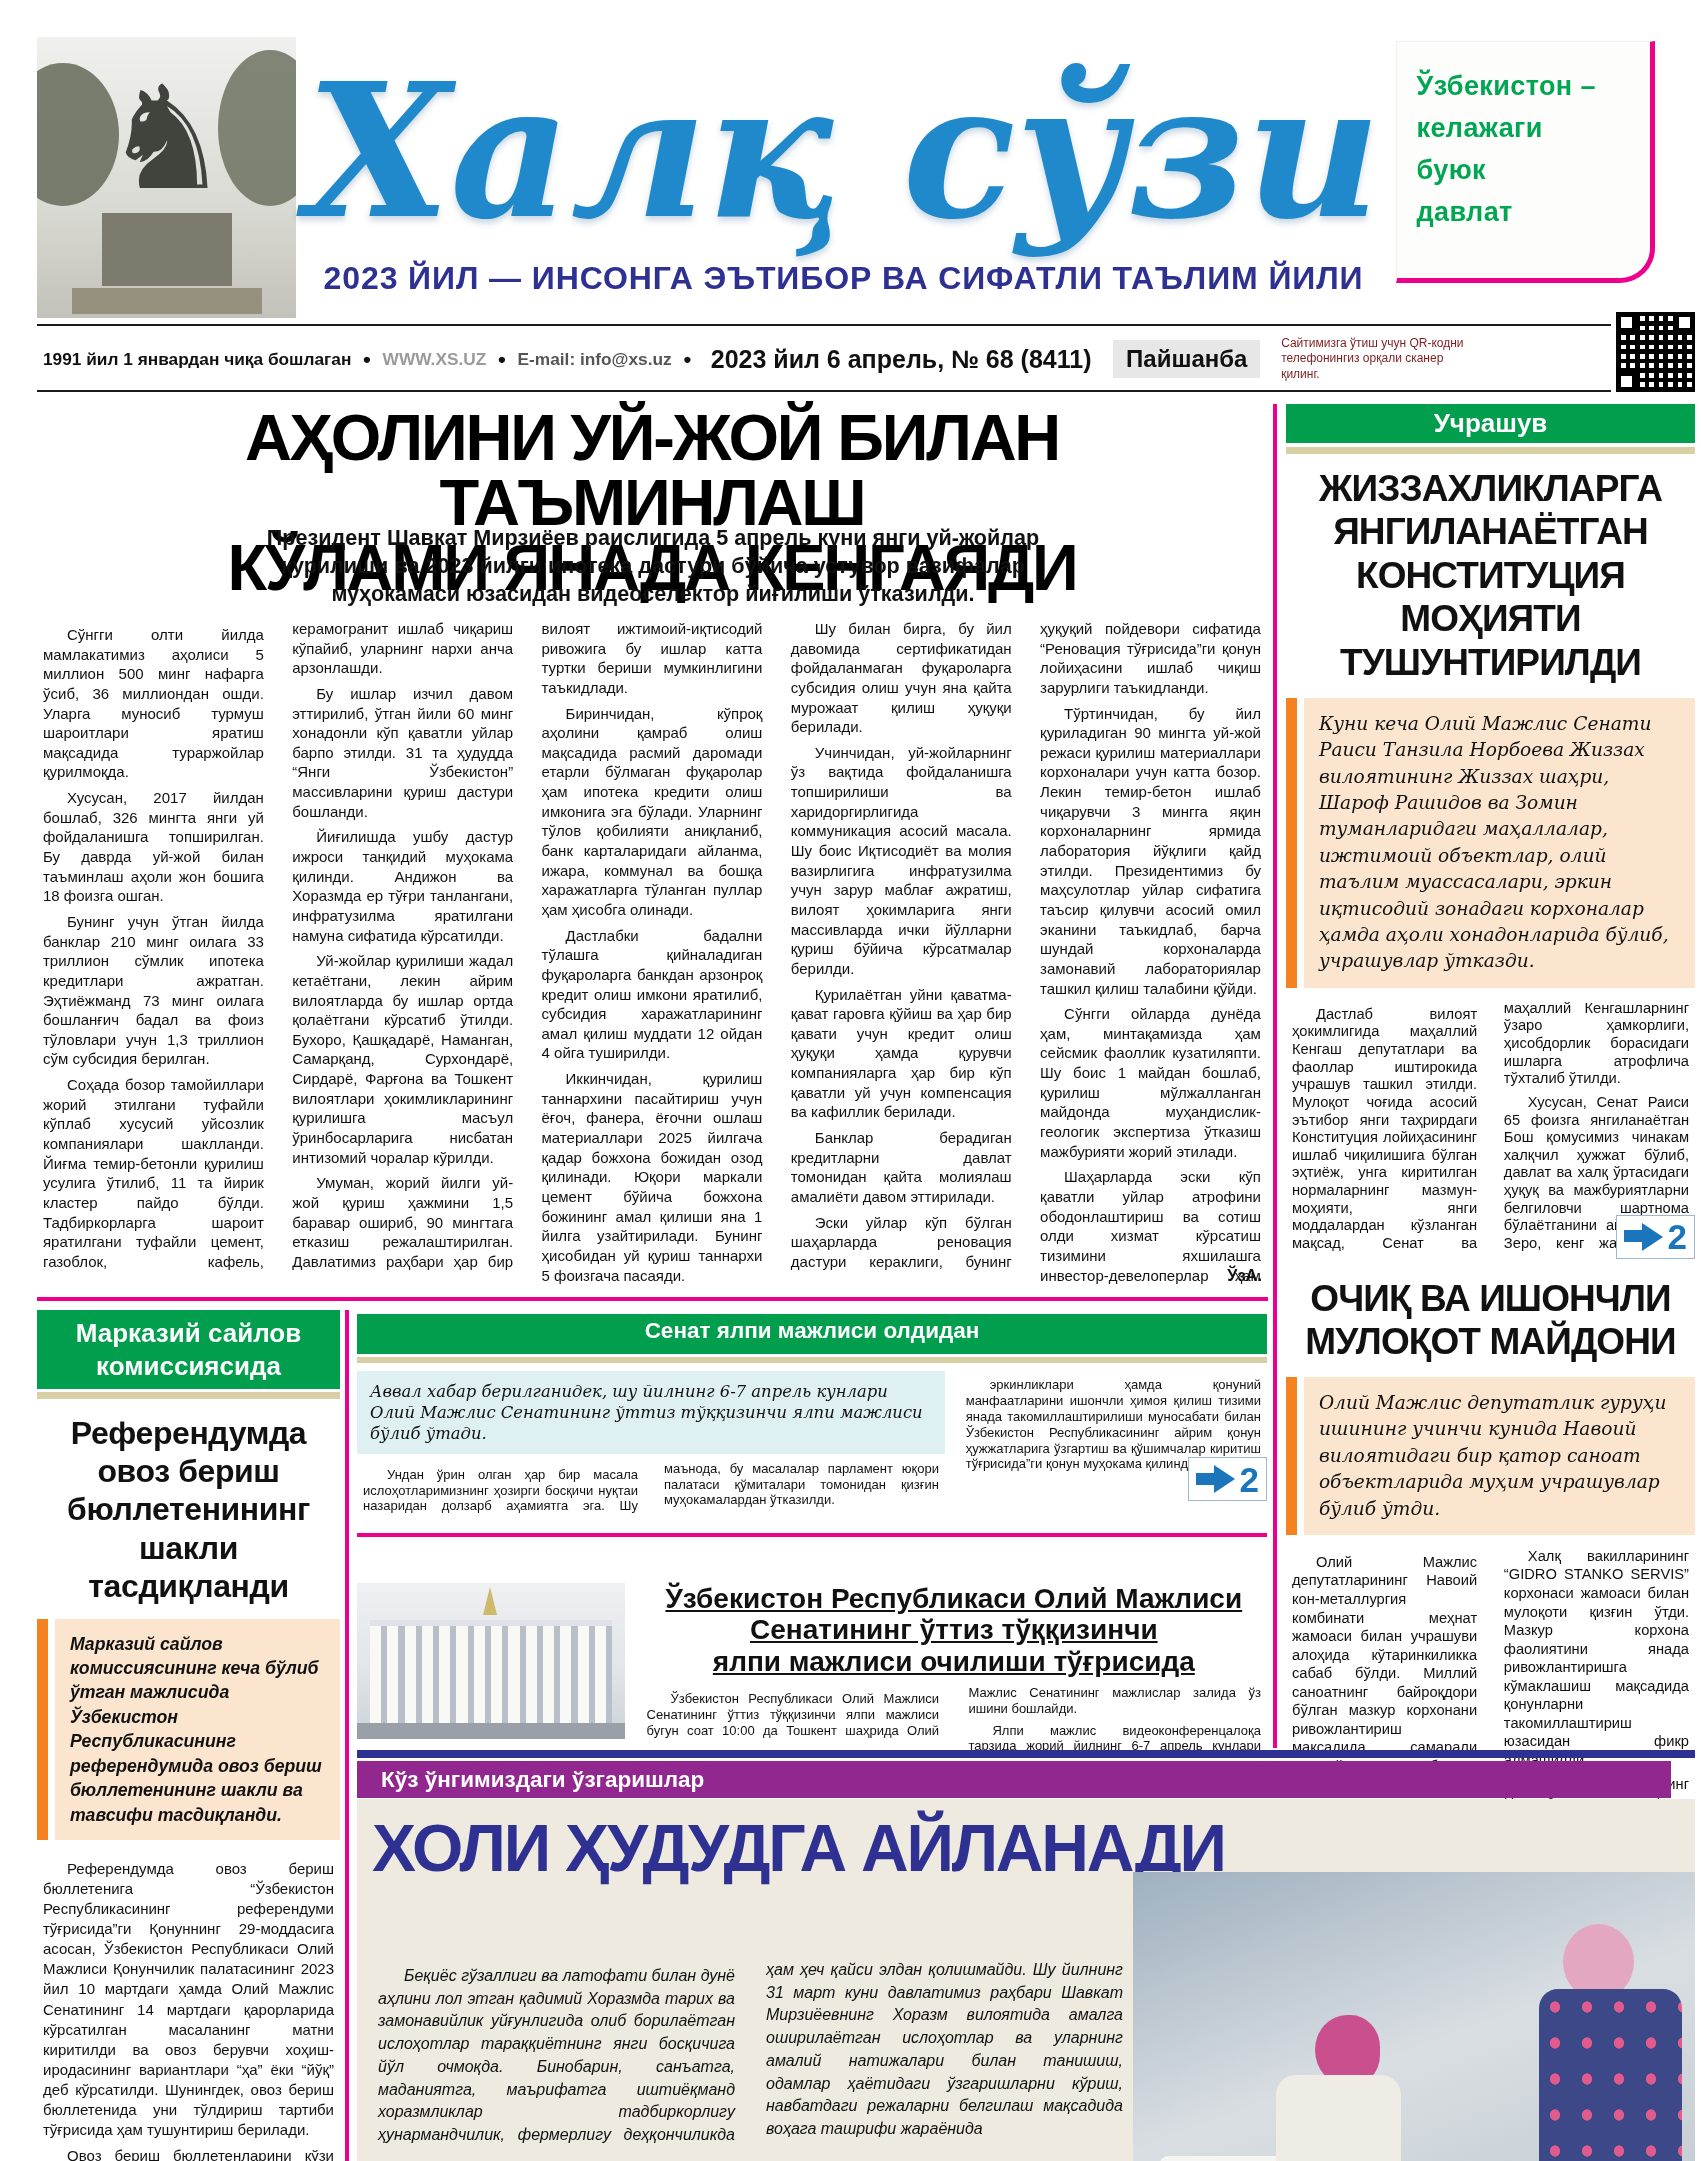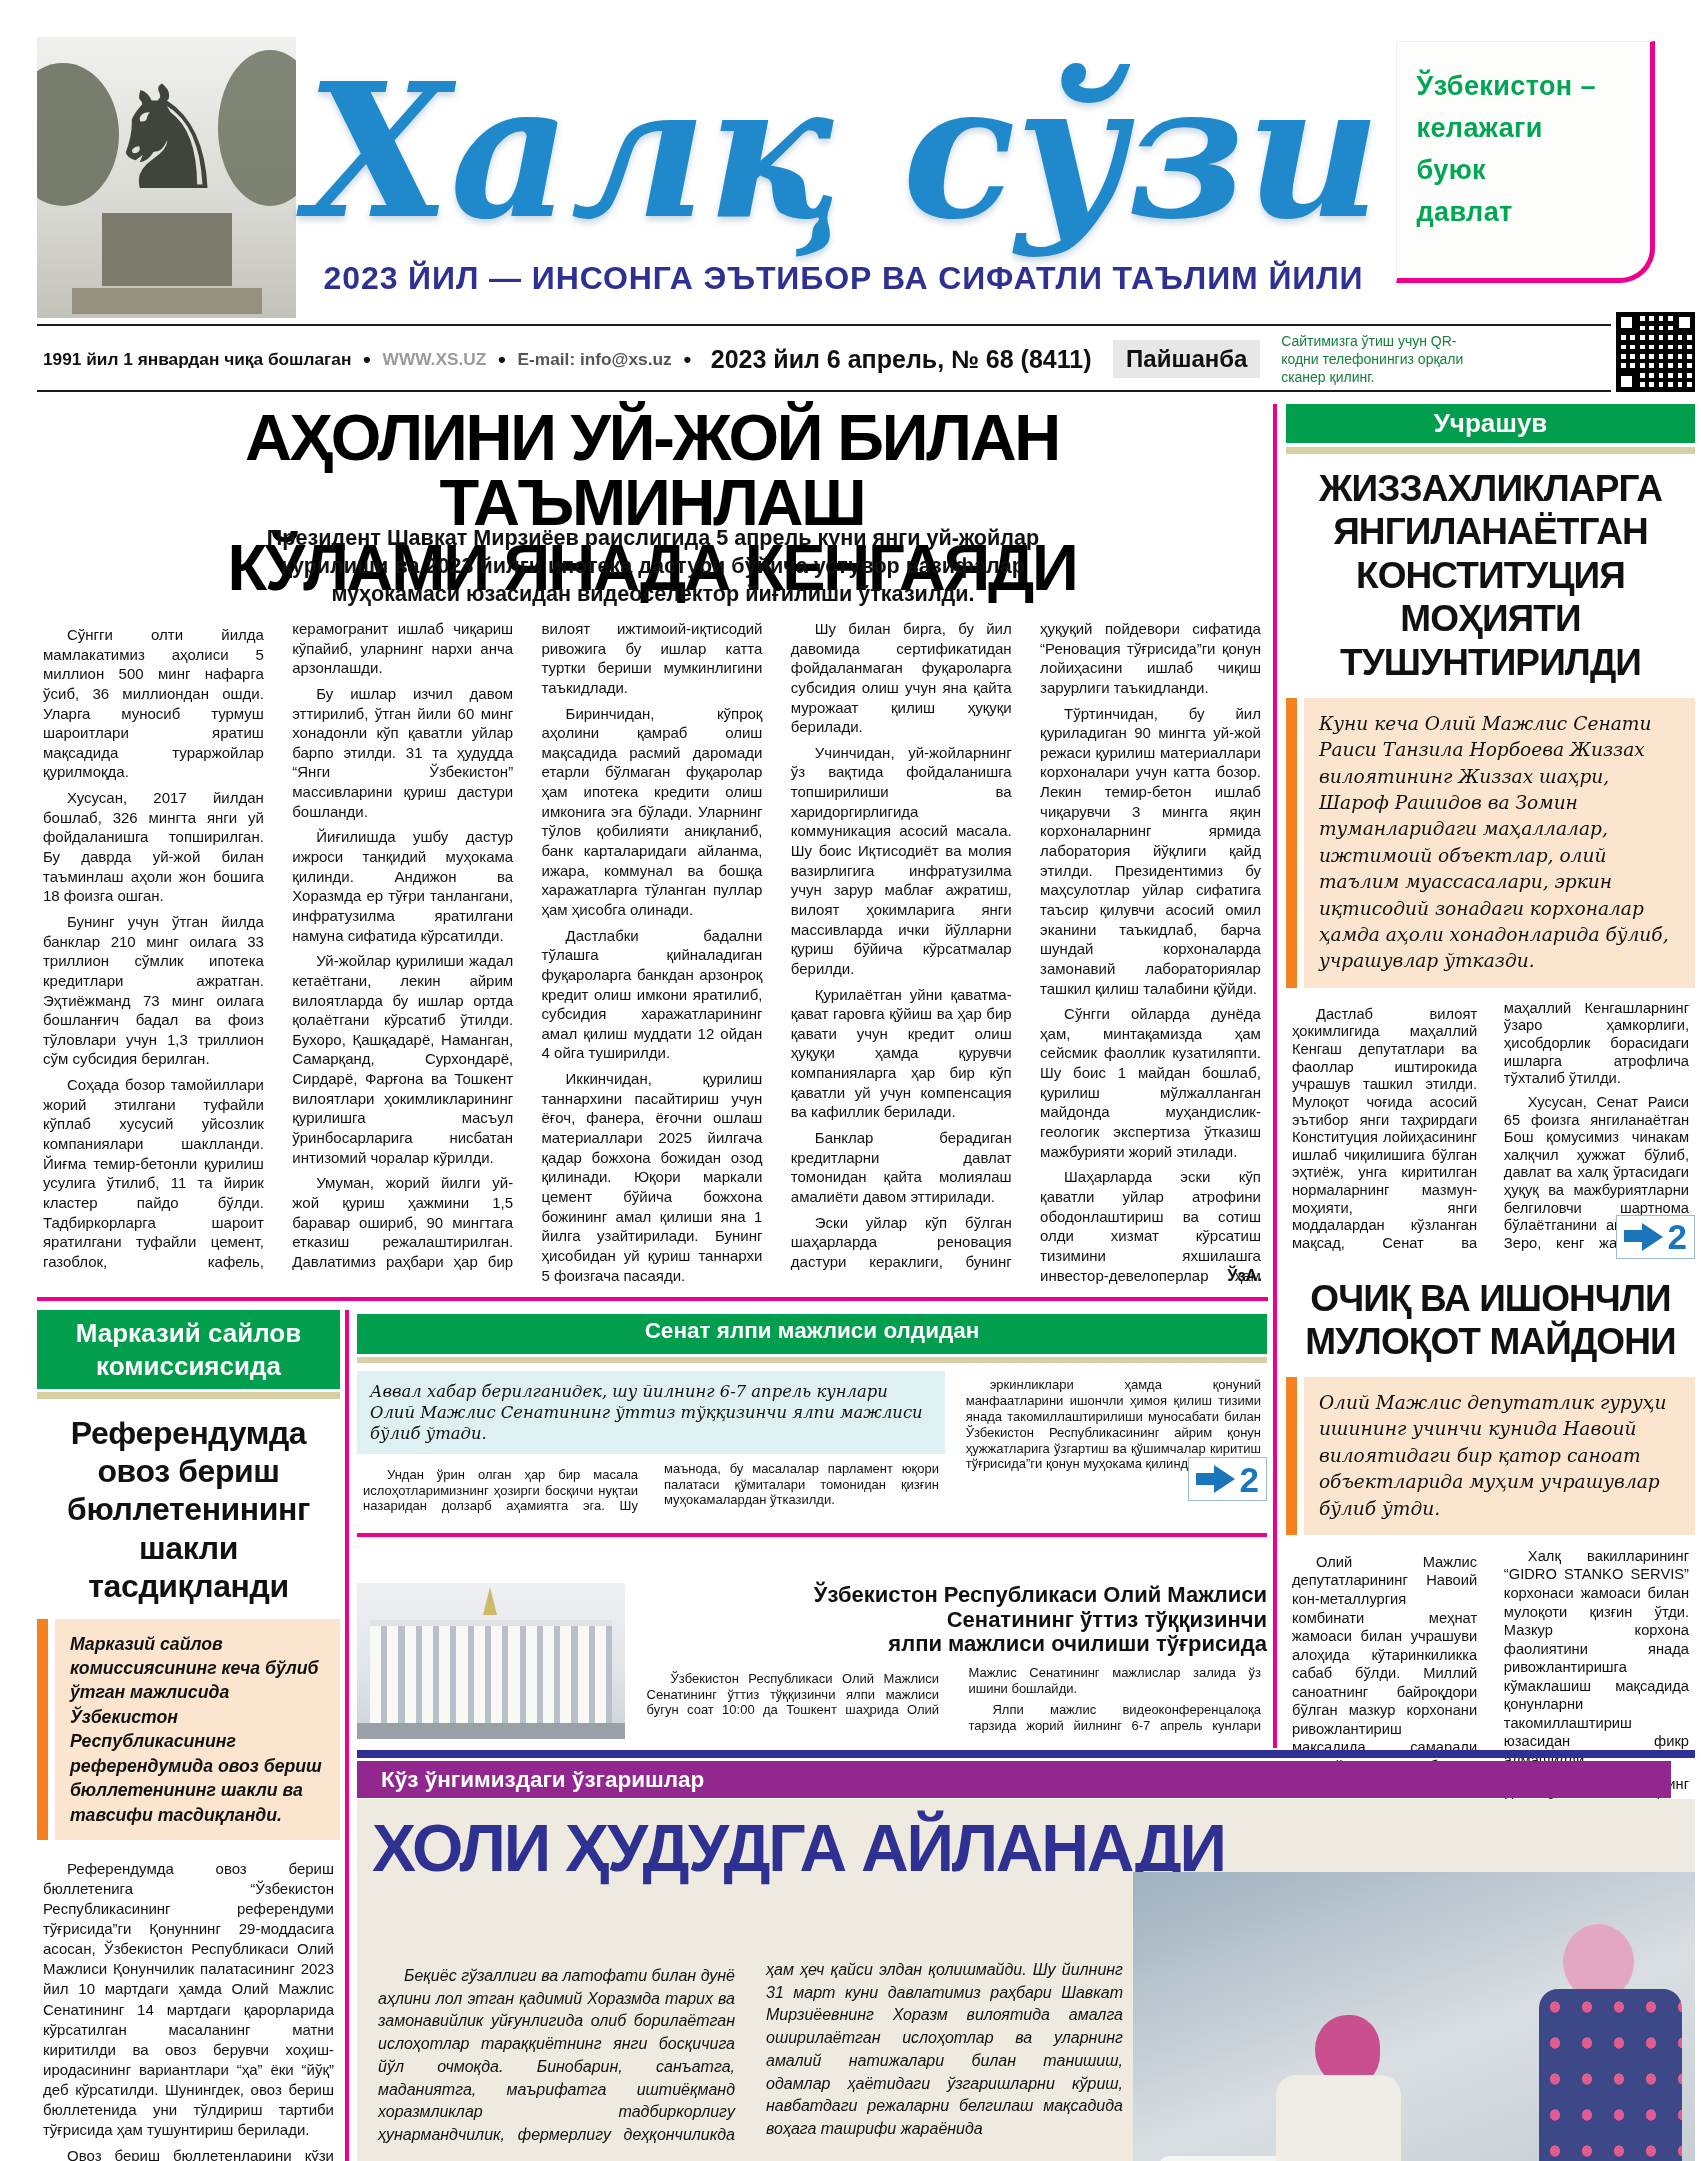--- a/index.html
+++ b/index.html
@@ -24,21 +24,21 @@
   .year-banner{left:303px;top:260px;width:1081px;text-align:center;font-weight:800;font-size:32px;
         color:#2e3192;letter-spacing:0.9px;}
   .hrule{background:#1a1a1a;height:1.7px;}
   .info-bar{left:43px;top:329px;width:1565px;height:60px;display:flex;align-items:center;gap:11.2px;}
   .inf-founded{font-weight:bold;font-size:17.3px;white-space:nowrap;}
   .inf-dot{font-size:14.7px;}
   .inf-site{font-weight:bold;font-size:17.3px;color:#9a9a9a;white-space:nowrap;}
   .inf-email{font-weight:bold;font-size:17.3px;color:#555;white-space:nowrap;}
   .inf-issue{font-weight:bold;font-size:25px;white-space:nowrap;margin-left:7.8px;}
   .weekday{background:#e7e7e7;padding:5.2px 13px;font-weight:bold;font-size:24px;margin-left:10.4px;white-space:nowrap;}
-  .qr-hint{width:186px;font-size:14px;line-height:1.3;color:#15803d;margin-left:9.5px;}
+  .qr-hint{width:186px;font-size:12px;line-height:1.3;color:#7f1d1d;margin-left:9.5px;}
   .qr{left:1616px;top:312px;width:79px;height:80px;background:
       repeating-linear-gradient(0deg,#000 0 4.8px,transparent 4.8px 9.5px),
       repeating-linear-gradient(90deg,#000 0 4.8px,#fff 4.8px 9.5px);outline:2.6px solid #fff;}
   .qrc{position:absolute;width:19px;height:19px;border:4.3px solid #000;background:#fff;box-sizing:border-box;}
   .qrc.c1{left:0.9px;top:0.9px;} .qrc.c2{right:0.9px;top:0.9px;} .qrc.c3{left:0.9px;bottom:0.9px;}
   
   .lead-headline{left:37px;top:405px;width:1230px;text-align:center;font-weight:800;font-size:65px;
         line-height:1.0;letter-spacing:-2.2px;color:#000;}
   .lead-lede{left:225px;top:524px;width:856px;text-align:center;font-weight:bold;font-size:21.6px;line-height:1.3;}
   .lead-body{left:37px;top:619px;width:1230px;height:671px;column-count:5;column-gap:16.4px;
@@ -97,21 +97,21 @@
   
   .opening{left:357px;top:1583px;width:910px;display:flex;gap:15.6px;}
   .senate-photo{width:268px;height:156px;flex:none;position:relative;overflow:hidden;
         background:linear-gradient(#eef0f2,#e2e5e9 55%,#ccd2d9);}
   .spire{position:absolute;left:126px;top:3.5px;width:0;height:0;border-left:7.8px solid transparent;
         border-right:7.8px solid transparent;border-bottom:28px solid #cfb96a;}
   .colonnade{position:absolute;left:13px;right:13px;top:37px;bottom:16.4px;border-top:6px solid #dfe2e6;
         background:repeating-linear-gradient(90deg,#f8f8f5 0 11.2px,#b9bfc9 11.2px 17.3px);}
   .steps{position:absolute;left:0;right:0;bottom:0;height:16.4px;background:#9aa0a8;}
   .op-right{flex:1;}
-  .op-headline{text-align:right;font-weight:800;font-size:22px;line-height:1.12;}
+  .op-headline{text-align:center;font-weight:800;font-size:28px;line-height:1.12;text-decoration:underline;}
   .op-cols{margin-top:7.8px;height:74px;column-count:2;column-gap:17.3px;font-size:13px;line-height:1.22;
         text-align:justify;overflow:hidden;}
   
   .bluebar{left:357px;top:1750px;width:1338px;height:7.8px;background:#2e3192;}
   .kicker{left:357px;top:1761px;width:1314px;height:37px;background:#92278f;color:#fff;font-weight:bold;
         font-size:22.5px;line-height:37px;padding-left:24px;box-sizing:border-box;}
   .kicker-tan{left:357px;top:1801px;width:398px;height:8.6px;}
   .cream{left:357px;top:1799px;width:1338px;height:537px;background:#efeadf;}
   .xz-headline{left:372px;top:1814px;width:1314px;font-weight:800;font-size:66px;line-height:1.04;
         letter-spacing:-2.2px;color:#2e3192;}

